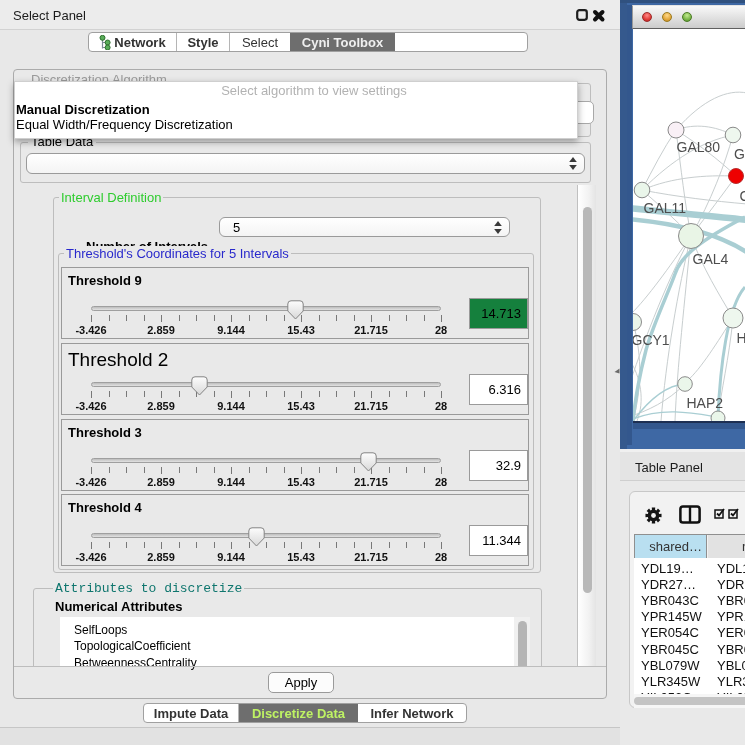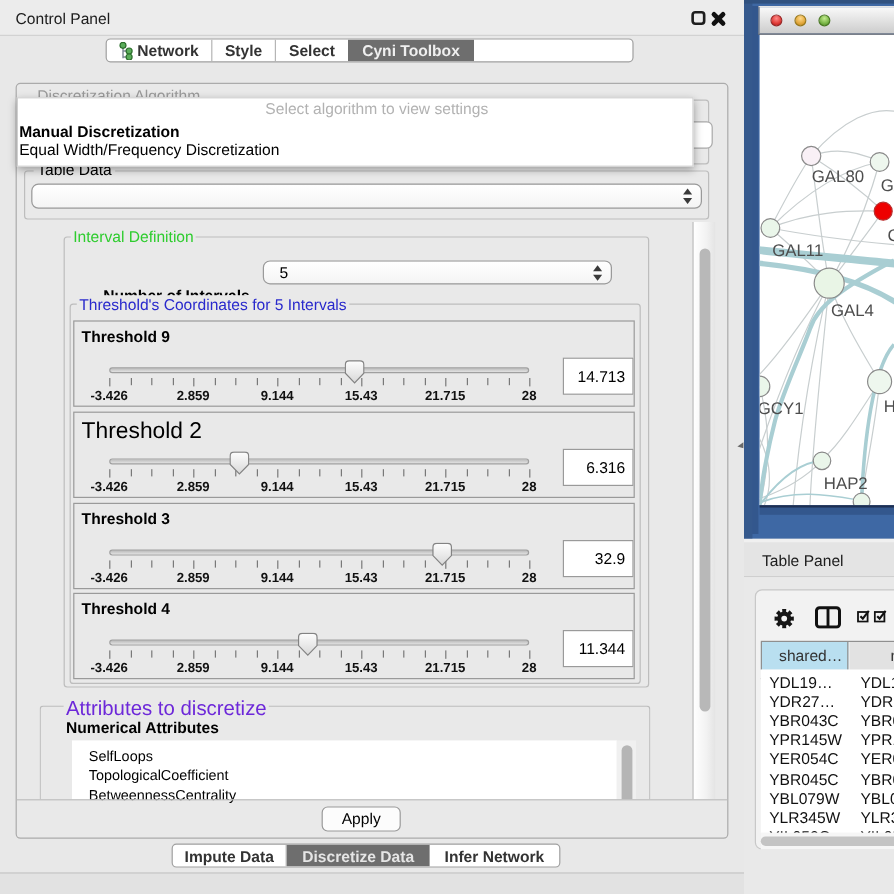--- a/index.html
+++ b/index.html
@@ -6,41 +6,41 @@
 html,body { width:745px; height:745px; overflow:hidden; }
 body { font-family:"Liberation Sans", sans-serif; background:#e8e8e8; position:relative; }
 .abs { position:absolute; }
 </style>
 </head>
 <body>
 
 <div class="abs" id="leftwin" style="left:0;top:0;width:620px;height:745px;background:#e8e8e8;"></div>
 
 <div class="abs" style="left:0;top:0;width:620px;height:30px;background:#ececec;border-bottom:1px solid #d2d2d2;"></div>
-<div class="abs" style="left:13px;top:8px;font-size:13px;color:#1c1c1c;">Control Panel</div>
+<div class="abs" style="left:13px;top:8px;font-size:13px;color:#1c1c1c;">Select Panel</div>
 
 <svg class="abs" style="left:575px;top:8px" width="14" height="14" viewBox="0 0 14 14">
     <rect x="2.2" y="2.2" width="9.6" height="9.6" rx="2.2" fill="none" stroke="#1e1e1e" stroke-width="2.2"></rect>
   </svg>
 <svg class="abs" style="left:591px;top:8px" width="15" height="15" viewBox="0 0 15 15">
     <path d="M4 4 L11.5 11.5 M11.5 4 L4 11.5" stroke="#111" stroke-width="4" stroke-linecap="round"></path>
   </svg>
 
 <div class="abs" style="left:88px;top:32px;width:440px;height:20px;background:#ffffff;border:1px solid #a0a0a0;border-radius:4px;overflow:hidden;display:flex;">
   <div style="width:88px;display:flex;align-items:center;justify-content:center;border-right:1px solid #b5b5b5;">
     <svg width="12" height="15" viewBox="0 0 12 15" style="margin-right:3px;">
       <path d="M3.5 3 L3.5 13.5 M3.5 7.5 L8 7.5 M3.5 12.5 L8 12.5" stroke="#7e8a96" stroke-width="1.2" fill="none"></path>
       <circle cx="3.5" cy="2.8" r="2.5" fill="#5aad5a" stroke="#2d6f2d"></circle>
       <circle cx="8.6" cy="7.5" r="2.5" fill="#5aad5a" stroke="#2d6f2d"></circle>
       <circle cx="8.6" cy="12.5" r="2.5" fill="#5aad5a" stroke="#2d6f2d"></circle>
     </svg>
     <span style="font-size:13px;font-weight:600;color:#333;">Network</span>
   </div>
   <div style="width:53px;display:flex;align-items:center;justify-content:center;border-right:1px solid #b5b5b5;font-size:13px;font-weight:600;color:#333;">Style</div>
-  <div style="width:60px;display:flex;align-items:center;justify-content:center;font-size:13px;font-weight:700;color:#333;">Select</div>
+  <div style="width:60px;display:flex;align-items:center;justify-content:center;font-size:13px;font-weight:400;color:#333;">Select</div>
   <div style="width:105px;display:flex;align-items:center;justify-content:center;background:#6e6e6e;font-size:13px;font-weight:600;color:#efefef;">Cyni Toolbox</div>
 </div>
 
 <div class="abs" style="left:13px;top:69px;width:594px;height:630px;background:#e9e9e9;border:1px solid #ababab;border-radius:4px;"></div>
 
 <div class="abs" style="left:20px;top:83px;width:571px;height:54px;border:1px solid #bdbdbd;border-radius:3px;"></div>
 <div class="abs" style="left:28px;top:72px;font-size:13px;color:#9a9a9a;background:#e9e9e9;padding:0 3px;">Discretization Algorithm</div>
 <div class="abs" style="left:26px;top:101px;width:568px;height:23px;background:#ffffff;border:1px solid #a8a8a8;border-radius:5px;"></div>
 
 <div class="abs" style="left:20px;top:142px;width:571px;height:41px;border:1px solid #bdbdbd;border-radius:3px;"></div>
@@ -100,21 +100,21 @@
     <div style="position:absolute;left:411px;top:324px;width:60px;text-align:center;font-size:11px;font-weight:600;color:#111;">28</div>
   <svg class="abs" style="left:286.5px;top:300px" width="17" height="20" viewBox="0 0 17 20">
     <path d="M4 0.8 L13 0.8 Q16.2 0.8 16.2 4 L16.2 11 L8.5 19 L0.8 11 L0.8 4 Q0.8 0.8 4 0.8 Z" fill="url(#thumbgrad0)" stroke="#838383"></path>
     <defs>
         <linearGradient id="thumbgrad0" x1="0" y1="0" x2="0" y2="1">
           <stop offset="0" stop-color="#fdfdfd"></stop>
           <stop offset="1" stop-color="#d8d8d8"></stop>
         </linearGradient>
       </defs>
   </svg>
-  <div class="abs" style="left:469px;top:298px;width:59px;height:31px;background:#ffffff;border:1px solid #9a9a9a;font-size:13px;color:#000;line-height:29px;text-align:right;padding-right:6px;">14.713</div>
+  <div class="abs" style="left:469px;top:298px;width:59px;height:31px;background:#15803d;border:1px solid #9a9a9a;font-size:13px;color:#000;line-height:29px;text-align:right;padding-right:6px;">14.713</div>
   <div class="abs" style="left:61px;top:343px;width:468px;height:72px;background:#e9e9e9;border:1px solid #9a9a9a;"></div>
   <div class="abs" style="left:68px;top:349px;font-size:19px;font-weight:normal;color:#000;">Threshold 2</div>
   <div class="abs" style="left:91px;top:382px;width:350px;height:5px;background:linear-gradient(#bdbdbd,#e2e2e2);border:1px solid #9f9f9f;border-radius:3px;"></div>
   <div style="position:absolute;left:91px;top:391px;width:1px;height:7px;background:#787878;"></div>
     <div style="position:absolute;left:108.5px;top:391px;width:1px;height:5.5px;background:#787878;"></div>
     <div style="position:absolute;left:126px;top:391px;width:1px;height:5.5px;background:#787878;"></div>
     <div style="position:absolute;left:143.5px;top:391px;width:1px;height:5.5px;background:#787878;"></div>
     <div style="position:absolute;left:161px;top:391px;width:1px;height:7px;background:#787878;"></div>
     <div style="position:absolute;left:178.5px;top:391px;width:1px;height:5.5px;background:#787878;"></div>
     <div style="position:absolute;left:196px;top:391px;width:1px;height:5.5px;background:#787878;"></div>
@@ -224,37 +224,37 @@
         <linearGradient id="thumbgrad3" x1="0" y1="0" x2="0" y2="1">
           <stop offset="0" stop-color="#fdfdfd"></stop>
           <stop offset="1" stop-color="#d8d8d8"></stop>
         </linearGradient>
       </defs>
   </svg>
   <div class="abs" style="left:469px;top:525px;width:59px;height:31px;background:#ffffff;border:1px solid #9a9a9a;font-size:13px;color:#000;line-height:29px;text-align:right;padding-right:6px;">11.344</div>
   </div>
 
 <div class="abs" style="left:33px;top:588px;width:509px;height:110px;border:1px solid #bdbdbd;border-radius:3px;clip-path:inset(0 0 32px 0);"></div>
-<div class="abs" style="left:53px;top:581px;font-size:17px;color:#6d28d9;background:#e9e9e9;padding:0 2px;">Attributes to discretize</div>
+<div class="abs" style="left:53px;top:581px;font-size:13px;color:#0f766e;background:#e9e9e9;padding:0 2px;font-family:Liberation Mono, monospace;">Attributes to discretize</div>
 <div class="abs" style="left:55px;top:599px;font-size:13px;font-weight:bold;color:#000;">Numerical Attributes</div>
 <div class="abs" style="left:60px;top:617px;width:454px;height:49px;background:#ffffff;">
   <div style="padding:5px 0 0 14px;font-size:12px;color:#000;line-height:16.3px;">SelfLoops<br>TopologicalCoefficient<br>BetweennessCentrality</div>
 </div>
 <div class="abs" style="left:514px;top:617px;width:16px;height:49px;background:#f0f0f0;"></div>
 <div class="abs" style="left:518px;top:621px;width:9px;height:45px;background:#b5b5b5;border-radius:5px 5px 0 0;"></div>
 
 <div class="abs" style="left:577px;top:185px;width:19px;height:481px;background:linear-gradient(90deg,#ffffff, #f2f2f2 60%, #e4e4e4);border-left:1px solid #c0c0c0;"></div>
 <div class="abs" style="left:583px;top:207px;width:9px;height:386px;background:#b8b8b8;border-radius:5px;"></div>
 
 <div class="abs" style="left:14px;top:666px;width:592px;height:1px;background:#bdbdbd;"></div>
 <div class="abs" style="left:268px;top:672px;width:66px;height:21px;background:#fcfcfc;border:1px solid #9a9a9a;border-radius:5px;text-align:center;font-size:13px;color:#000;line-height:19px;">Apply</div>
 
 <div class="abs" style="left:143px;top:703px;width:324px;height:20px;background:#ffffff;border:1px solid #a0a0a0;border-radius:4px;overflow:hidden;display:flex;">
   <div style="width:95px;display:flex;align-items:center;justify-content:center;border-right:1px solid #b5b5b5;font-size:13px;font-weight:600;color:#333;">Impute Data</div>
-  <div style="width:119px;display:flex;align-items:center;justify-content:center;background:#6e6e6e;font-size:13px;font-weight:600;color:#e5e5e5;">Discretize Data</div>
+  <div style="width:119px;display:flex;align-items:center;justify-content:center;background:#6e6e6e;font-size:13px;font-weight:600;color:#bef264;">Discretize Data</div>
   <div style="flex:1;display:flex;align-items:center;justify-content:center;font-size:13px;font-weight:600;color:#333;">Infer Network</div>
 </div>
 
 <div class="abs" style="left:0;top:727px;width:620px;height:18px;background:#e2e2e2;border-top:1px solid #c6c6c6;"></div>
 
 <svg class="abs" style="left:613px;top:367px" width="8" height="8" viewBox="0 0 8 8">
     <path d="M6.5 1.5 L1.5 5 L6.5 6.5 Z" fill="#4a4a4a" opacity="0.8"></path>
   </svg>
 
 <div class="abs" style="left:620px;top:0;width:125px;height:449px;background:#3e68a4;"></div>

